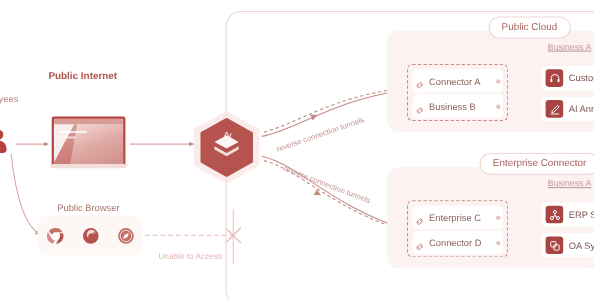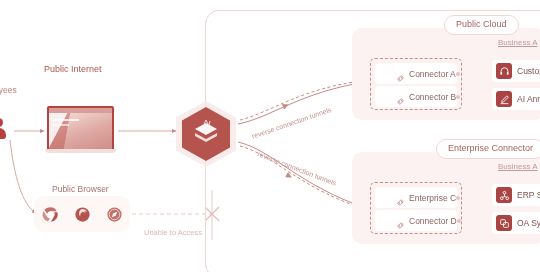--- a/index.html
+++ b/index.html
@@ -4,21 +4,21 @@
 <style>
   html,body{margin:0;padding:0;}
   body{
     width:540px;height:272px;overflow:hidden;background:#ffffff;
     font-family:"Liberation Sans",sans-serif;position:relative;
   }
   .stage{position:absolute;inset:0;width:540px;height:272px;}
 
   
   .lbl{position:absolute;white-space:nowrap;color:#b9837f;}
-  .lbl-strong{color:#b05550;font-weight:normal;padding-left:40px;}
+  .lbl-strong{color:#b05550;font-weight:bold;padding-left:40px;}
 
   
   #public-internet{left:4px;top:64px;font-size:9px;}
   #employees{left:-6px;top:85px;font-size:8.5px;}
 
   .person{
     position:absolute;left:-8px;top:118px;width:18px;height:20px;
   }
   .person .head{position:absolute;left:2px;top:0;width:9px;height:9px;border-radius:50%;background:#b5403c;}
   .person .body{position:absolute;left:-2px;top:10px;width:16px;height:11px;border-radius:7px 7px 3px 3px;background:#b5403c;}
@@ -100,21 +100,21 @@
   
   .conn-group{
     position:absolute;border:1px dashed #c98d88;border-radius:5px;
     box-sizing:border-box;padding:4px;
   }
   #conn-group-cloud{left:370px;top:58px;width:92px;height:52px;}
   #conn-group-intranet{left:370px;top:182px;width:92px;height:52px;}
 
   .conn-row{
     position:relative;height:21px;background:#ffffff;border-radius:4px;
-    display:flex;align-items:center;margin-bottom:2px;padding:0 21px;
+    display:flex;align-items:center;margin-bottom:2px;padding:0 2px;
     box-sizing:border-box;
   }
   .conn-row:last-child{margin-bottom:0;}
   .conn-icon{width:9px;height:9px;flex:0 0 9px;margin-right:4px;}
   .conn-name{font-size:8.5px;color:#8d6360;white-space:nowrap;flex:1;}
   .conn-dot{width:4px;height:4px;border-radius:50%;background:#e3c4c1;flex:0 0 4px;}
 
   
   .svc{
     position:absolute;height:22px;background:#ffffff;border-radius:4px;
@@ -266,21 +266,21 @@
       <span class="conn-name">Connector A</span>
       <span class="conn-dot"></span>
     </div>
     <div class="conn-row">
       <span class="conn-icon">
         <svg width="9" height="9" viewBox="0 0 16 16">
           <path d="M6 10a3 3 0 0 1 0-4l2-2a3 3 0 0 1 4 4l-1 1" fill="none" stroke="#c07c77" stroke-width="1.4" stroke-linecap="round"></path>
           <path d="M10 6a3 3 0 0 1 0 4l-2 2a3 3 0 0 1-4-4l1-1" fill="none" stroke="#c07c77" stroke-width="1.4" stroke-linecap="round"></path>
         </svg>
       </span>
-      <span class="conn-name">Connector B</span>
+      <span class="conn-name">Business B</span>
       <span class="conn-dot"></span>
     </div>
   </div>
 
   <div class="svc" id="svc-customer">
     <span class="svc-tile">
       <svg width="11" height="11" viewBox="0 0 16 16">
         <path d="M3 9V7.5a5 5 0 0 1 10 0V9" fill="none" stroke="#ffffff" stroke-width="1.3" stroke-linecap="round"></path>
         <rect x="2" y="8.6" width="2.6" height="4" rx="1.1" fill="#ffffff"></rect>
         <rect x="11.4" y="8.6" width="2.6" height="4" rx="1.1" fill="#ffffff"></rect>

